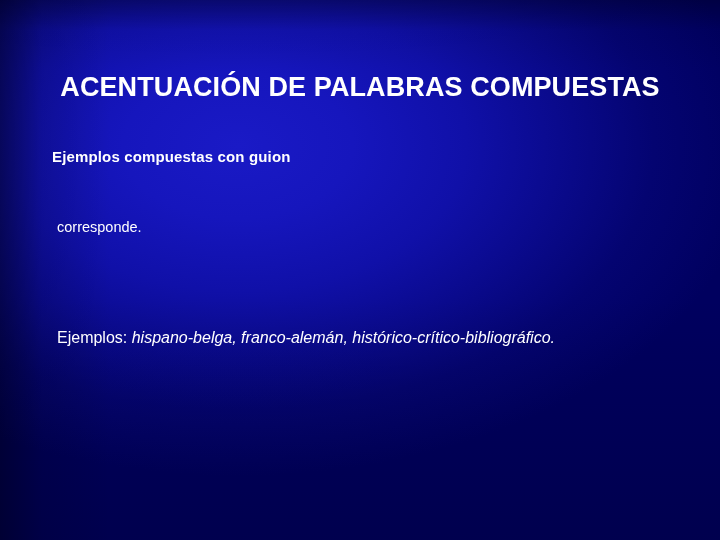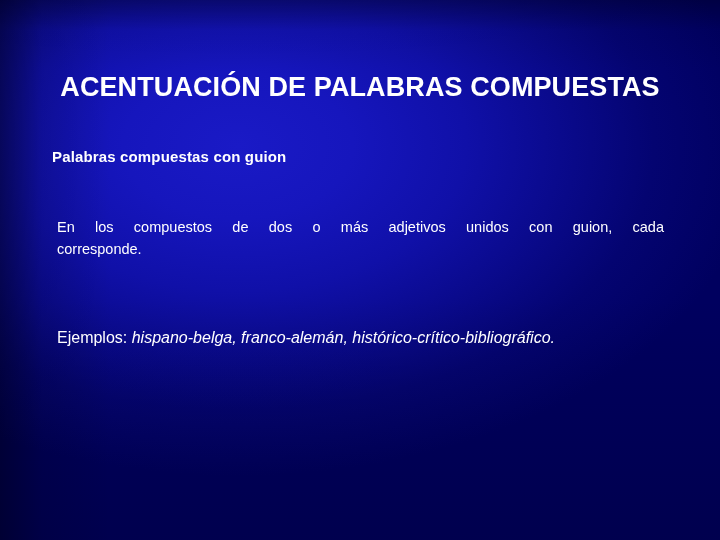--- a/index.html
+++ b/index.html
@@ -116,24 +116,23 @@
   }
 </style>
 </head>
 <body>
 
 <div id="slide">
   <div class="content">
 
     <h1 class="slide-title">ACENTUACIÓN DE PALABRAS COMPUESTAS</h1>
 
-    <div class="subhead">Palabras compuestas con guion</div>
+    <div class="subhead">Ejemplos compuestas con guion</div>
 
     <div class="body-paragraph">
-      <span style="display: block; text-align: justify; text-align-last: justify; white-space: pre-wrap;">En los compuestos de dos o más adjetivos unidos con guion, cada</span>
       <span class="last-line" style="display: block; text-align: left; text-align-last: left; white-space: pre-wrap;">corresponde.</span>
     </div>
 
     <div class="examples">
       <span class="ex-label">Ejemplos: </span><span class="ex-items">hispano-belga, franco-alemán, histórico-crítico-bibliográfico.</span>
     </div>
 
   </div>
 </div>
 

